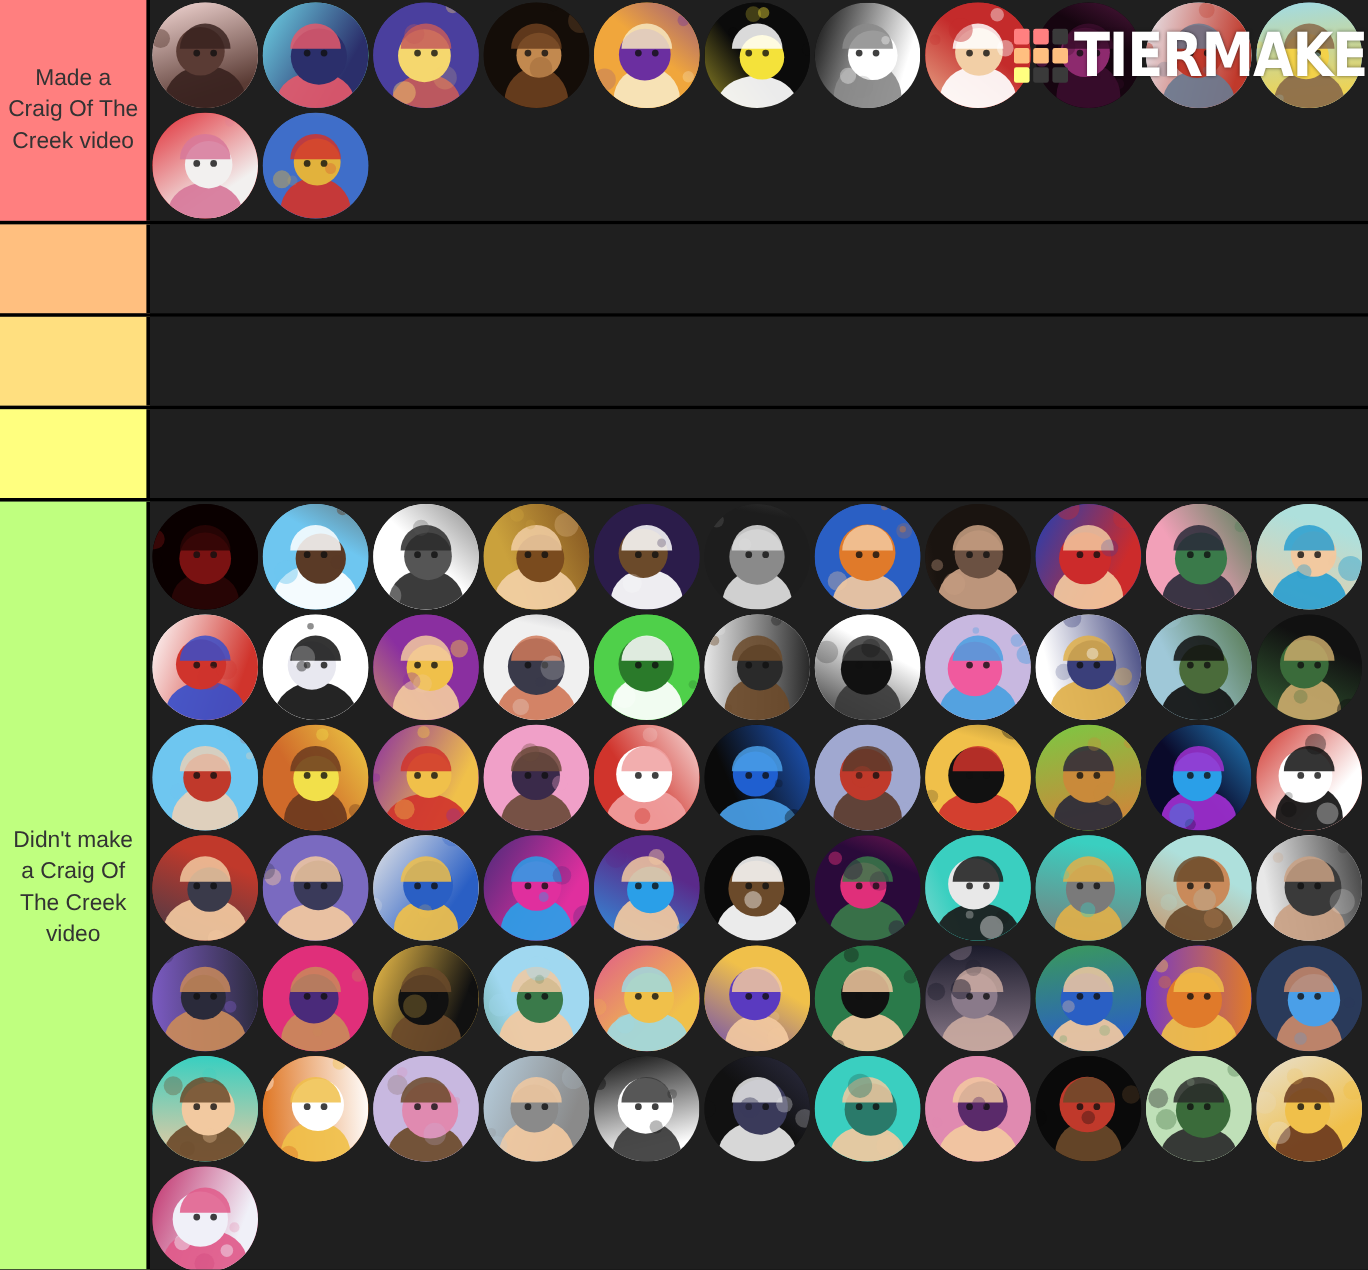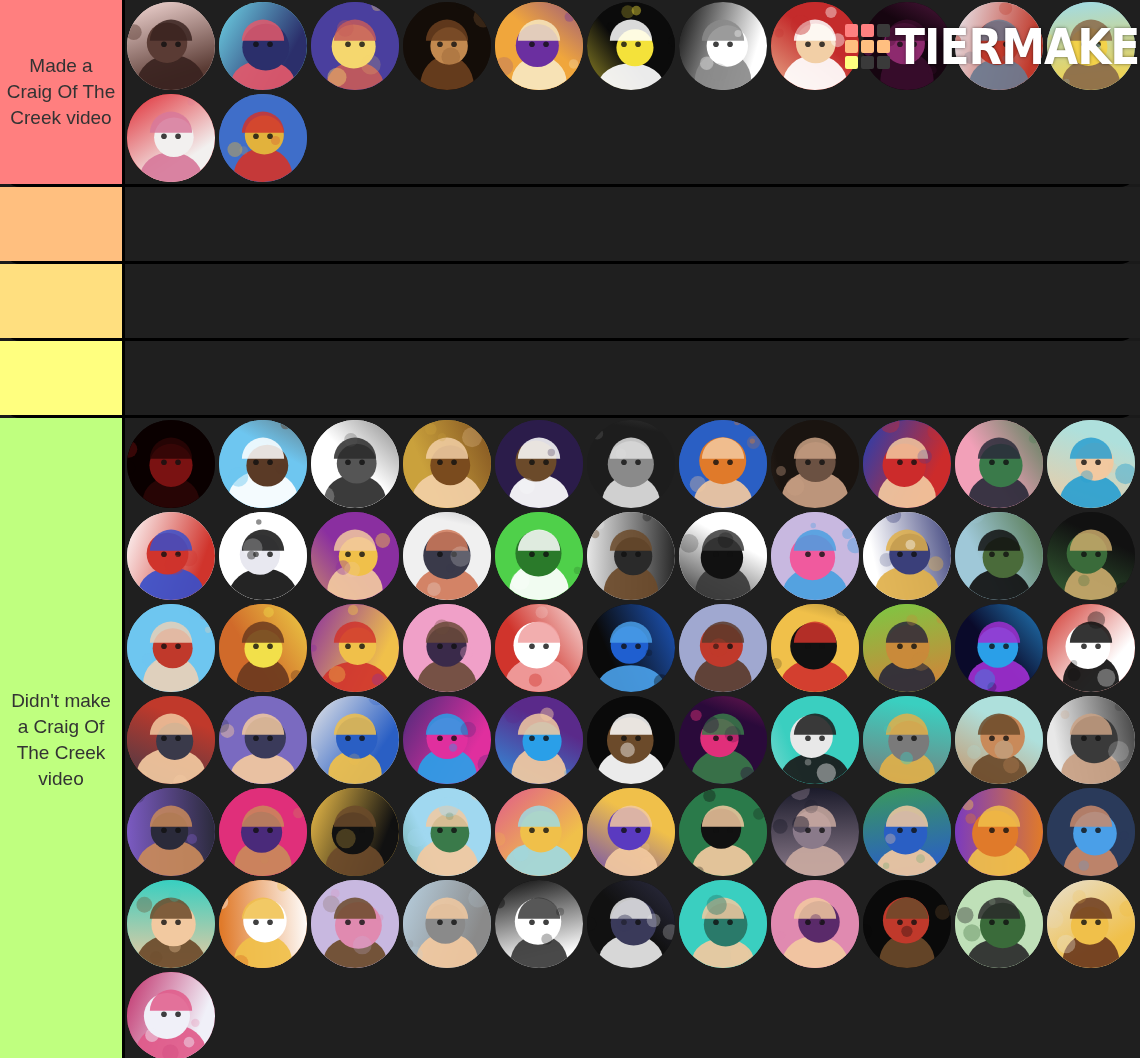--- a/index.html
+++ b/index.html
@@ -17,21 +17,20 @@
     position: relative;
     overflow: hidden;
     box-sizing: border-box;
   }
   .tier-row {
     display: flex;
     width: 100%;
     border-bottom: 3px solid #000;
     box-sizing: border-box;
     background: #1f1f1f;
-    border-radius: 21px;
   }
   .tier-row:last-child { border-bottom: none; }
 
   .tier-label {
     width: 125px;
     min-width: 125px;
     flex: 0 0 125px;
     display: flex;
     align-items: center;
     justify-content: center;

